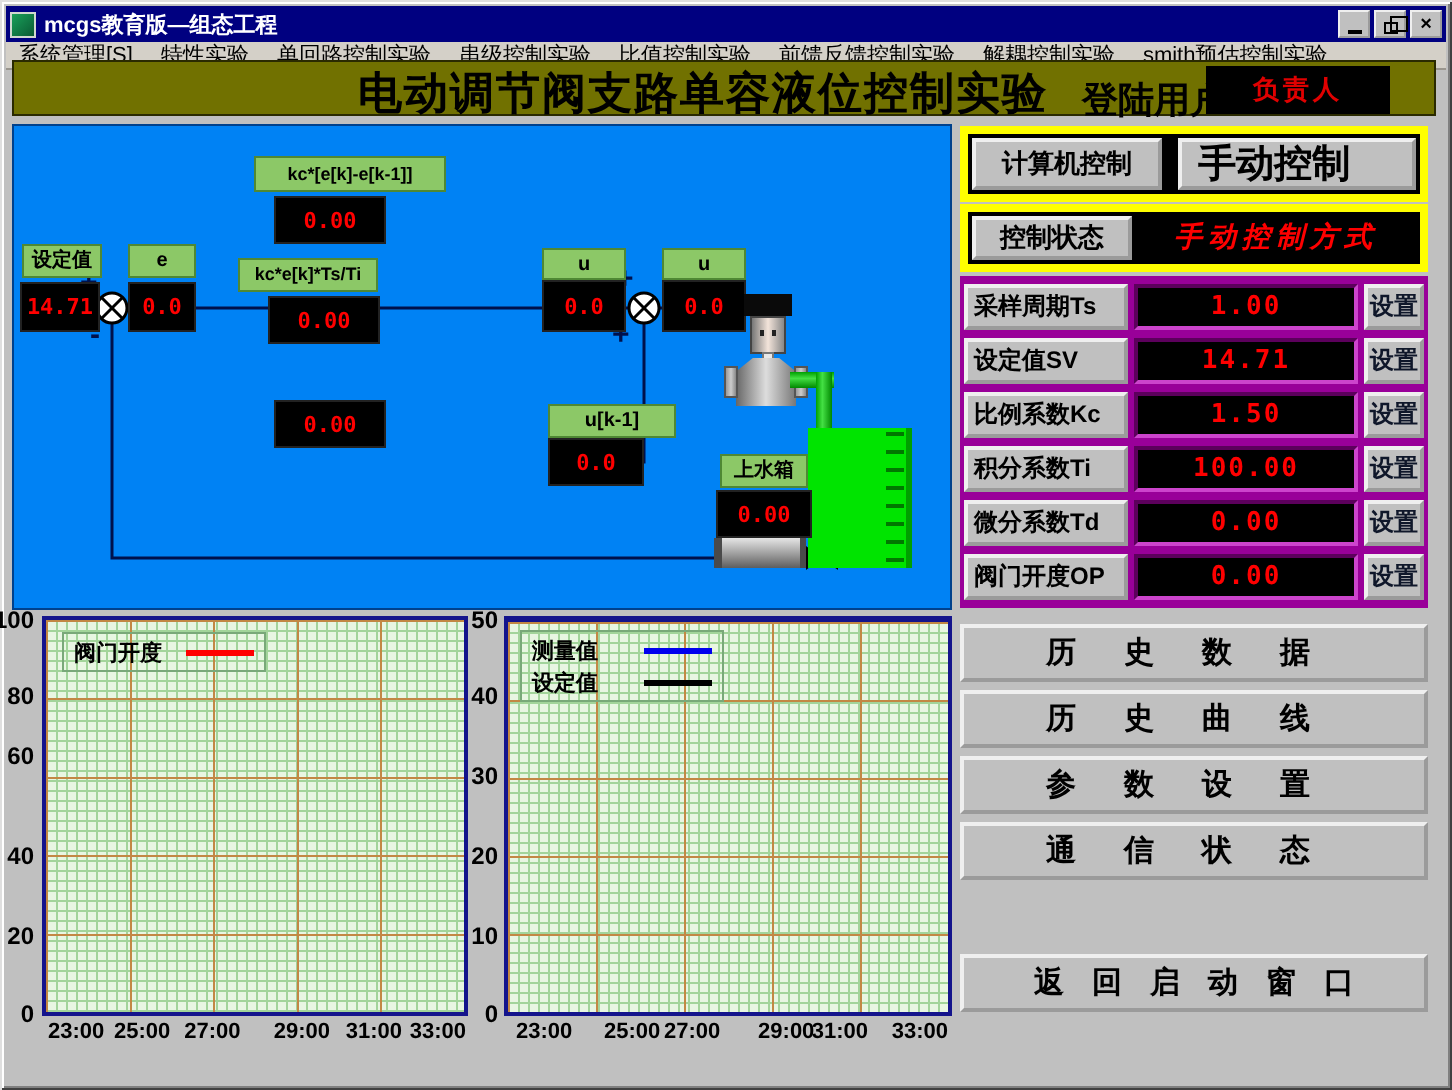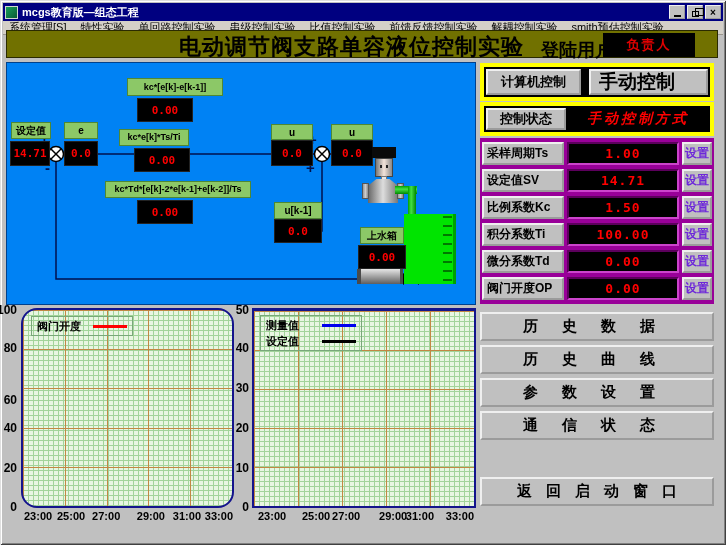--- a/index.html
+++ b/index.html
@@ -71,21 +71,21 @@
   .purplebox{left:480px;top:138px;width:234px;height:166px;background:#990099;}
   .prow{position:absolute;left:0;width:234px;height:23px;}
   .plabel{position:absolute;left:2px;top:0;width:82px;height:23px;background:#c0c0c0;
     border:2px outset #efefef;font-size:12px;font-weight:bold;color:#000;
     display:flex;align-items:center;padding-left:3px;white-space:nowrap;}
   .pvalue{position:absolute;left:87px;top:0;width:112px;height:23px;background:#000;
     border:2px solid;border-color:#5c005c #cc44cc #cc44cc #5c005c;color:#f00;font-weight:bold;
     font-size:13px;font-family:"DejaVu Sans Mono",monospace;letter-spacing:1px;
     display:flex;align-items:center;justify-content:center;}
   .pset{position:absolute;left:202px;top:0;width:30px;height:23px;background:#c0c0c0;
-    border:2px outset #efefef;font-size:12px;font-weight:bold;color:#6d28d9;
+    border:2px outset #efefef;font-size:12px;font-weight:bold;color:#0f172a;
     display:flex;align-items:center;justify-content:center;cursor:default;}
   .navbtn{position:absolute;left:480px;width:234px;height:29px;background:#c0c0c0;
     border:2px outset #efefef;font-size:15px;font-weight:bold;color:#000;
     display:flex;align-items:center;justify-content:center;cursor:default;}
   .ls4{letter-spacing:24px;padding-left:8px;}
   .ls6{letter-spacing:14px;padding-left:14px;}
   
   .chart{position:absolute;top:306px;height:236px;}
   .plot{position:absolute;top:2px;height:200px;border:2px solid #14148c;
     background-color:#e8f6e2;
@@ -173,30 +173,29 @@
 
     <div class="glabel" style="left:57px;top:59px;width:34px;height:17px;">e</div>
     <div class="gvalue" style="left:57px;top:78px;width:34px;height:25px;">0.0</div>
 
     <div class="glabel" style="left:120px;top:15px;width:96px;height:18px;font-size:9px;line-height:16px;">kc*[e[k]-e[k-1]]</div>
     <div class="gvalue" style="left:130px;top:35px;width:56px;height:24px;">0.00</div>
 
     <div class="glabel" style="left:112px;top:66px;width:70px;height:17px;font-size:9px;">kc*e[k]*Ts/Ti</div>
     <div class="gvalue" style="left:127px;top:85px;width:56px;height:24px;">0.00</div>
 
-    <div class="glabel" style="left:98px;top:118px;width:146px;height:17px;font-size:9px;">kc*Td*[e[k]-2*e[k-1]+e[k-2]]/Ts</div>
     <div class="gvalue" style="left:130px;top:137px;width:56px;height:24px;">0.00</div>
 
     <div class="glabel" style="left:264px;top:61px;width:42px;height:16px;">u</div>
     <div class="gvalue" style="left:264px;top:77px;width:42px;height:26px;">0.0</div>
 
     <div class="glabel" style="left:324px;top:61px;width:42px;height:16px;">u</div>
     <div class="gvalue" style="left:324px;top:77px;width:42px;height:26px;">0.0</div>
 
-    <div class="glabel" style="left:267px;top:139px;width:48px;height:17px;">u[k-1]</div>
+    <div class="glabel" style="left:267px;top:139px;width:64px;height:17px;">u[k-1]</div>
     <div class="gvalue" style="left:267px;top:156px;width:48px;height:24px;">0.0</div>
 
     <div class="abs valve-cap"></div>
     <div class="abs valve-act">
       <span class="valve-dot" style="left:4px;"></span>
       <span class="valve-dot" style="left:10px;"></span>
     </div>
     <div class="abs valve-stem"></div>
     <div class="abs valve-body"></div>
     <div class="flange" style="left:355px;"></div>
@@ -264,26 +263,26 @@
   <div class="navbtn ls4" style="top:312px;">历史数据</div>
   <div class="navbtn ls4" style="top:345px;">历史曲线</div>
   <div class="navbtn ls4" style="top:378px;">参数设置</div>
   <div class="navbtn ls4" style="top:411px;">通信状态</div>
   <div class="navbtn ls6" style="top:477px;">返回启动窗口</div>
 
   <div class="chart cL" style="left:0;width:240px;">
     <div class="abs" style="left:0;top:0;width:20px;height:208px;">
       <span class="ylab" style="top:4px;">100</span>
       <span class="ylab" style="top:42px;">80</span>
-      <span class="ylab" style="top:94px;">60</span>
+      <span class="ylab" style="top:72px;">60</span>
       <span class="ylab" style="top:122px;">40</span>
       <span class="ylab" style="top:162px;">20</span>
       <span class="ylab" style="top:201px;">0</span>
     </div>
-    <div class="plot" style="left:21px;width:213px;border-radius:16px;">
+    <div class="plot" style="left:21px;width:213px;">
       <div class="legend" style="left:8px;top:6px;">
         <div class="legrow">
           <span>阀门开度</span>
           <span class="legline" style="background:#ff0000;"></span>
         </div>
       </div>
     </div>
     <div class="xrow" style="left:21px;width:213px;">
       <span class="xlab">23:00</span>
       <span class="xlab">25:00</span>

